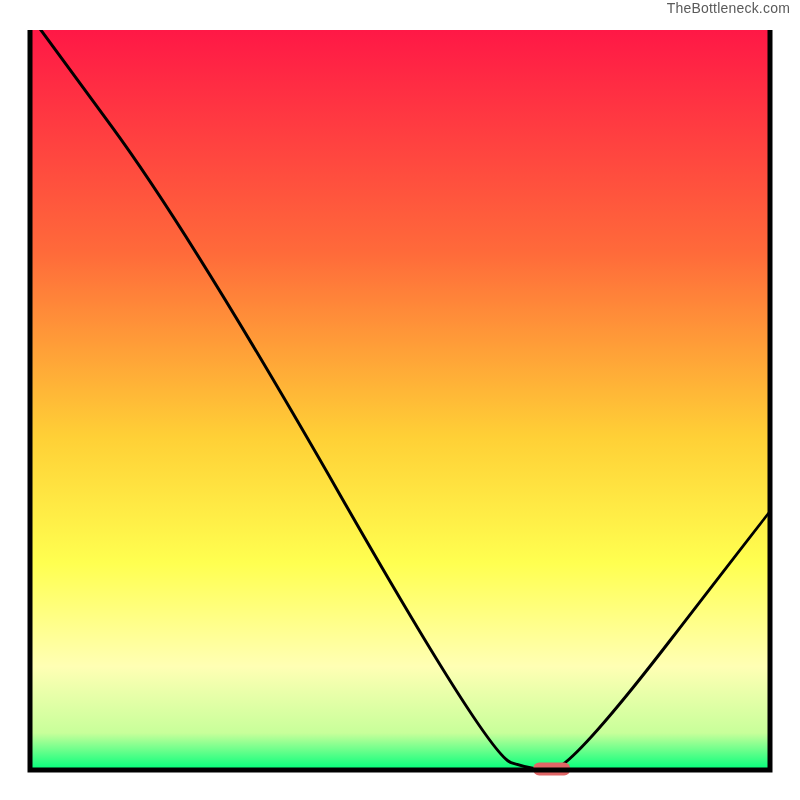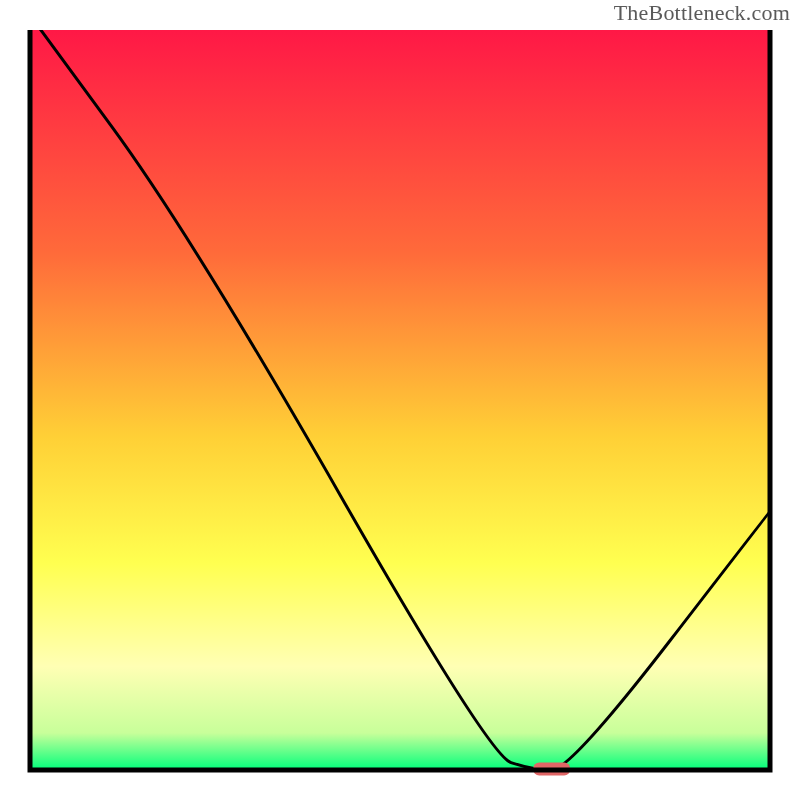--- a/index.html
+++ b/index.html
@@ -13,26 +13,25 @@
   .frame {
     position: relative;
     width: 800px;
     height: 800px;
     box-sizing: border-box;
   }
   .watermark {
     position: absolute;
     top: 0px;
     right: 10px;
-    font-size: 22px;
+    font-size: 14px;
     color: #5a5a5a;
     font-weight: 500;
     letter-spacing: 0.2px;
     user-select: none;
-    font-family: Liberation Serif, serif;
   }
   svg {
     display: block;
   }
 </style>
 </head>
 <body>
 
 <div class="frame">
   <div class="watermark">TheBottleneck.com</div>

